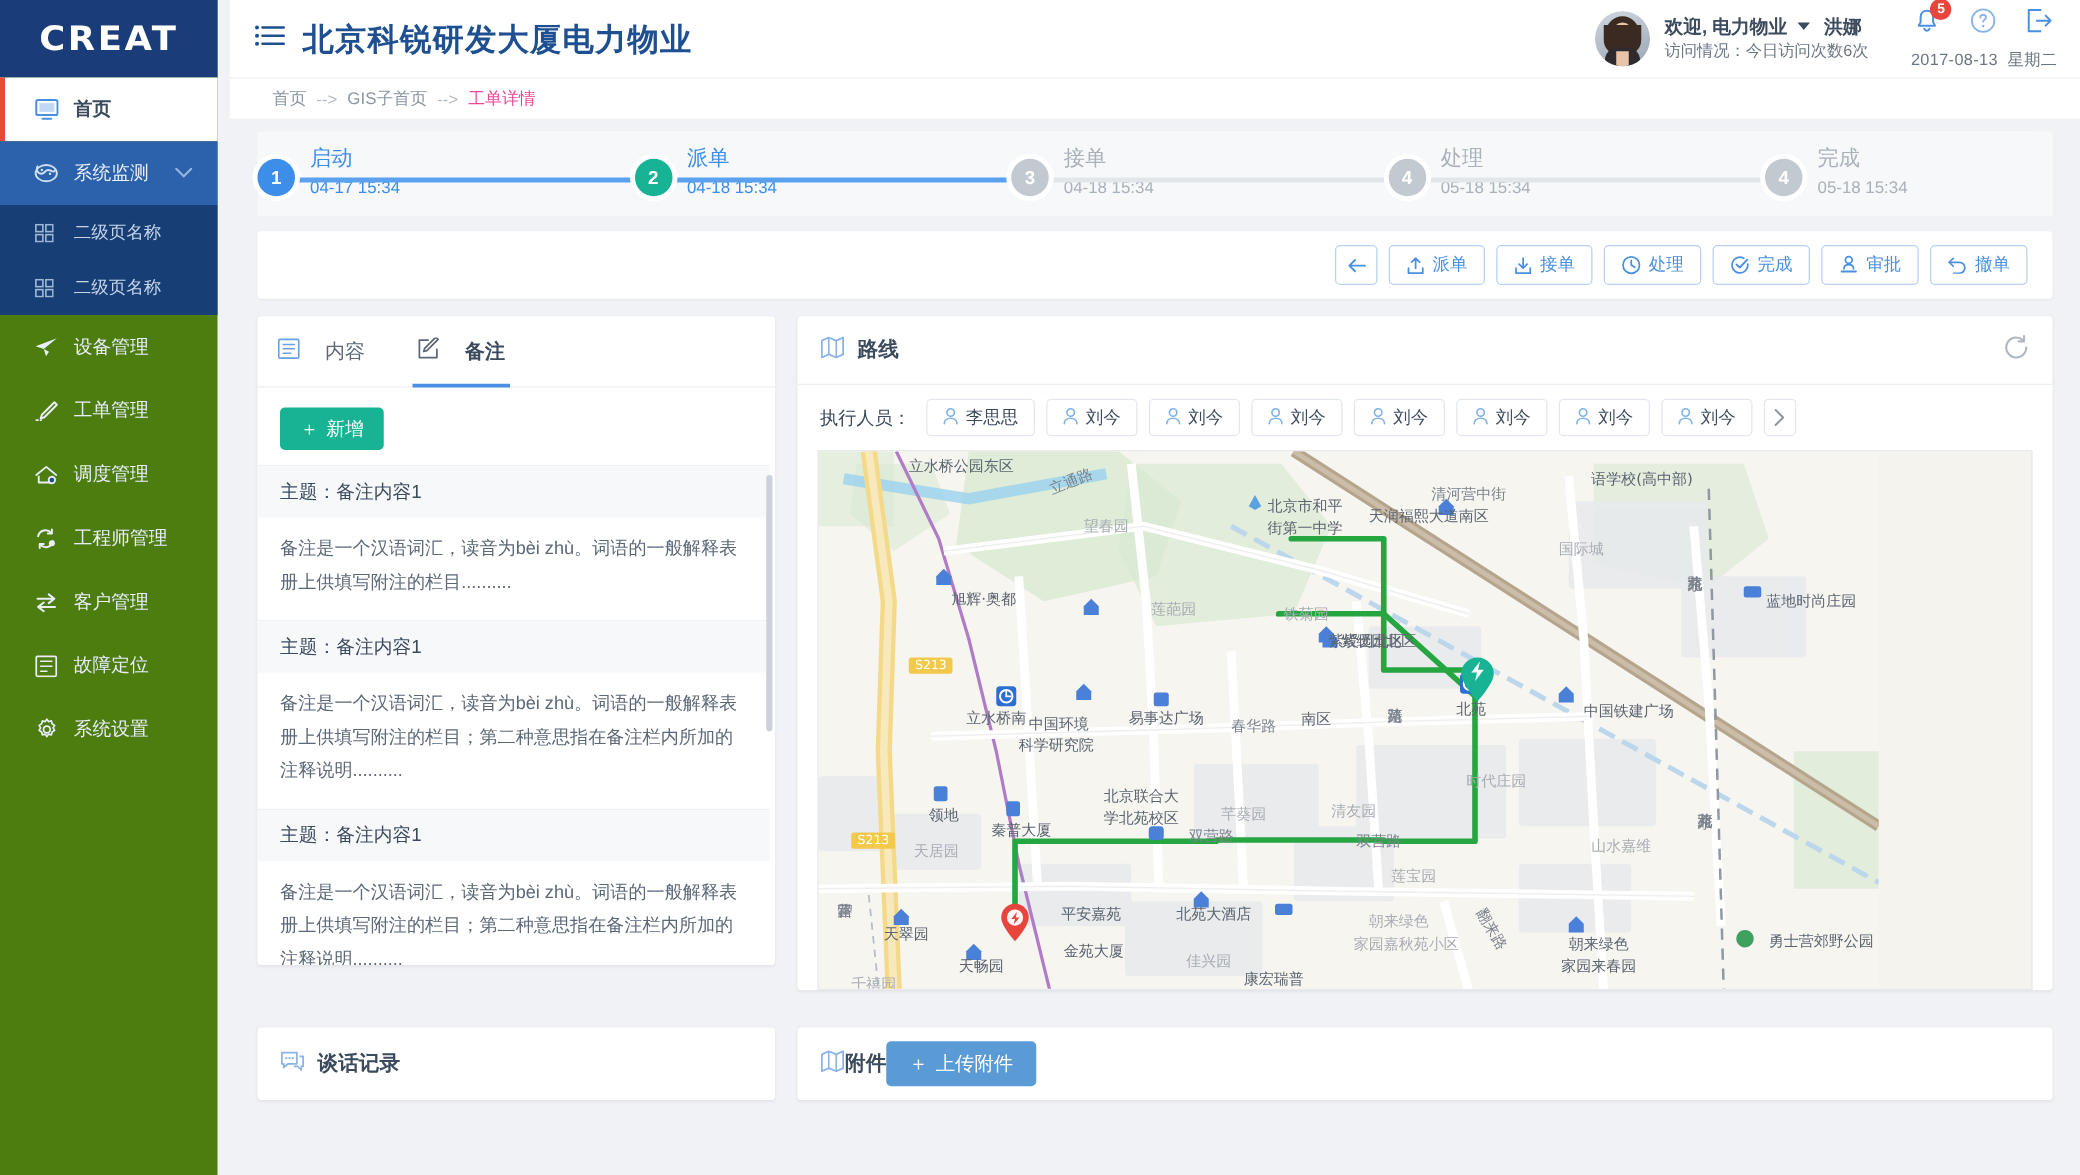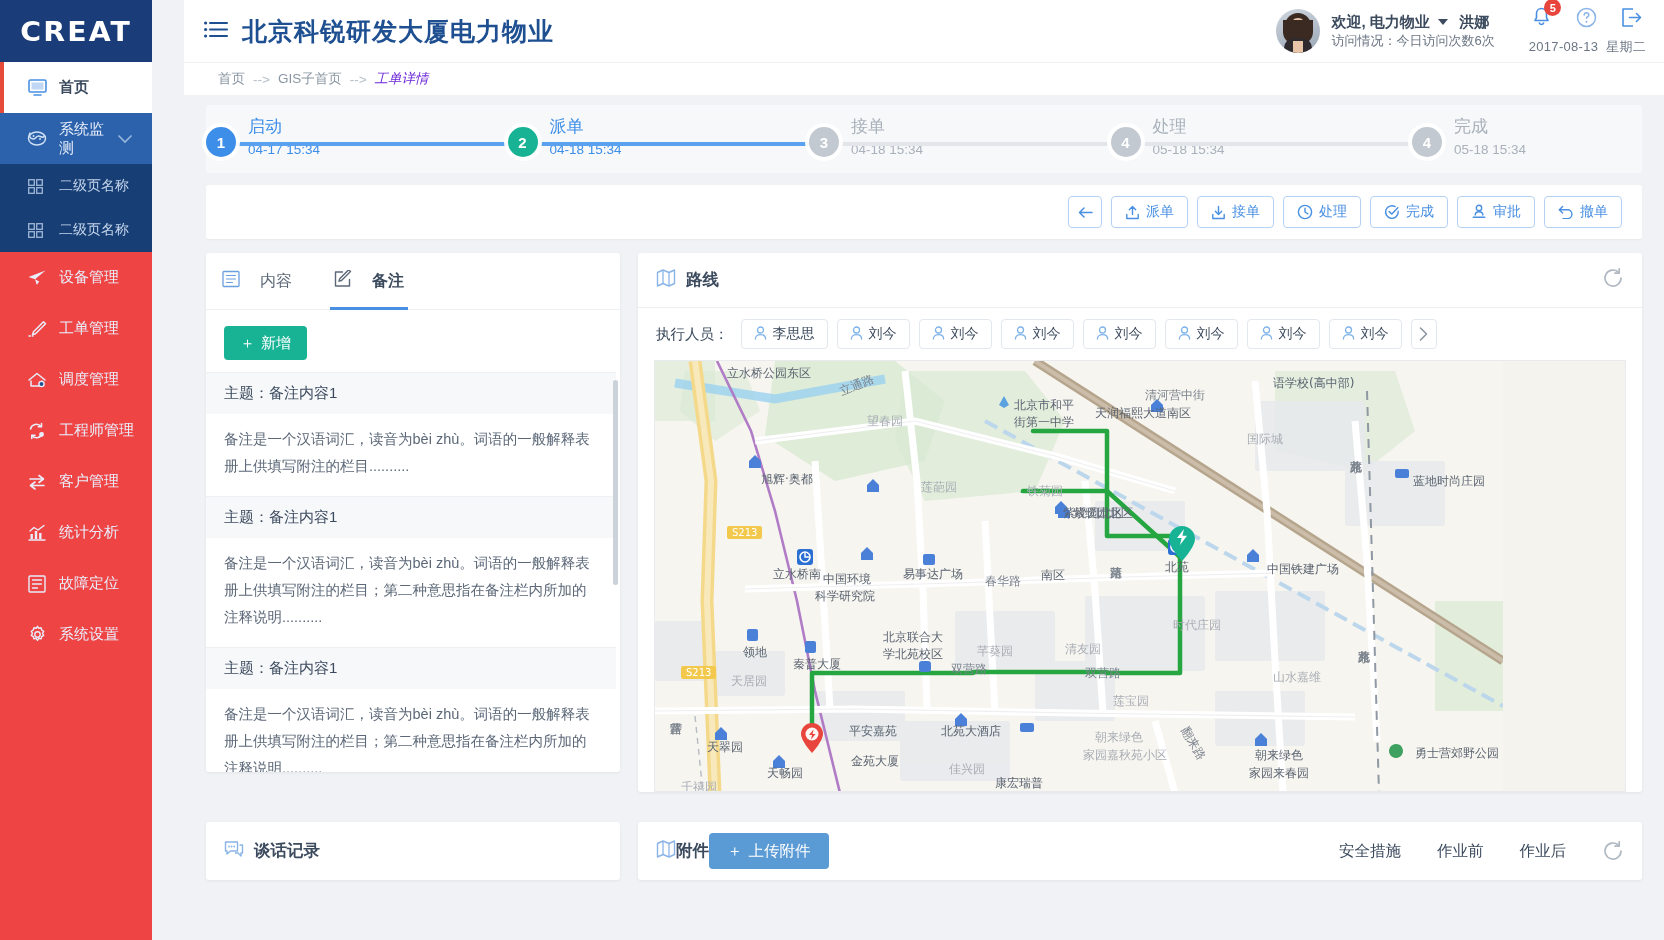--- a/index.html
+++ b/index.html
@@ -5,22 +5,22 @@
   * { box-sizing: border-box; margin: 0; padding: 0; }
   html, body {
     width: 1664px; height: 940px;
     font-family: "Liberation Sans", "DejaVu Sans", sans-serif;
     background: #f0f2f5; overflow: hidden;
   }
   .app { position: relative; width: 1664px; height: 940px; }
 
   
   .sidebar {
-    position: absolute; left: 0; top: 0; width: 152px; height: 940px;
-    background: #ef4444;
+    position: absolute; left: 0; top: 0; width: 174px; height: 940px;
+    background: #4d7c0f;
   }
   .logo-box {
     height: 62px; background: #1a3c78; display: flex;
     align-items: center; justify-content: center;
   }
   .logo-text {
     color: #fff; font-size: 27px; font-weight: bold; letter-spacing: 2px;
     font-family: "DejaVu Sans", sans-serif; transform: scaleX(1.05);
   }
   .nav-item {
@@ -86,21 +86,21 @@
   .hdate { font-size: 13px; color: #6b7684; margin-top: 6px; letter-spacing: .3px; }
 
   
   .crumb {
     position: absolute; left: 184px; top: 62px; right: 0; height: 33px;
     background: #fff; border-top: 1px solid #eef1f4; display: flex;
     align-items: center; padding-left: 34px; font-size: 13.5px; color: #8a96a3;
   }
   .crumb span { cursor: pointer; }
   .crumb .sep { margin: 0 8px; color: #b4bdc7; }
-  .crumb .cur { color: #6d28d9; font-style: italic; }
+  .crumb .cur { color: #ec4899; }
 
   
   .content { position: absolute; left: 184px; top: 95px; right: 0; bottom: 0;
     background: #f0f2f5; overflow: hidden; }
 
   
   .stepper {
     margin: 10px 22px 0 22px; height: 68px; background: #f7f8fa;
     display: flex; align-items: center; border-radius: 2px;
   }
@@ -299,32 +299,20 @@
     <div class="nav-item">
       <span class="ic">
         <svg width="20" height="18" viewBox="0 0 20 18">
             <path d="M3 6h13M12 2.5L16.5 6 12 9.5" fill="none" stroke="#e8eefb" stroke-width="1.6" stroke-linecap="round" stroke-linejoin="round"></path>
             <path d="M17 12.5H4M8 9L3.5 12.5 8 16" fill="none" stroke="#e8eefb" stroke-width="1.6" stroke-linecap="round" stroke-linejoin="round"></path>
           </svg>
       </span>
       <span>客户管理</span>
     </div>
 
-    <div class="nav-item">
-      <span class="ic">
-        <svg width="20" height="18" viewBox="0 0 20 18">
-            <path d="M2 16h16" stroke="#e8eefb" stroke-width="1.4" stroke-linecap="round"></path>
-            <rect x="3.5" y="10" width="2.4" height="5" fill="#e8eefb"></rect>
-            <rect x="7.8" y="7" width="2.4" height="8" fill="#e8eefb"></rect>
-            <rect x="12.1" y="9" width="2.4" height="6" fill="#e8eefb"></rect>
-            <path d="M3 7l4-3.5 4 2.5 6-4.5" fill="none" stroke="#e8eefb" stroke-width="1.4" stroke-linecap="round" stroke-linejoin="round"></path>
-          </svg>
-      </span>
-      <span>统计分析</span>
-    </div>
 
     <div class="nav-item">
       <span class="ic">
         <svg width="18" height="18" viewBox="0 0 18 18">
             <rect x="1" y="1" width="16" height="16" rx="1" fill="none" stroke="#e8eefb" stroke-width="1.4"></rect>
             <path d="M4.5 5h9M4.5 9h9M4.5 13h5" stroke="#e8eefb" stroke-width="1.3" stroke-linecap="round"></path>
           </svg>
       </span>
       <span>故障定位</span>
     </div>
@@ -833,29 +821,18 @@
             <svg width="20" height="20" viewBox="0 0 20 20">
                 <path d="M1.5 4.5l5.5-2.5 6 2.5 5.5-2.5v13.5L13 18l-6-2.5L1.5 18V4.5z" fill="none" stroke="#8ab4e8" stroke-width="1.4" stroke-linejoin="round"></path>
                 <path d="M7 2v13.5M13 4.5V18" stroke="#8ab4e8" stroke-width="1.3"></path>
               </svg>
           </span>
           <span style="font-size:16.5px;color:#3c4a5e;font-weight:bold">附件</span>
           <button class="upbtn">
             <span>＋</span>
             <span>上传附件</span>
           </button>
-          <div class="attlinks">
-            <span class="attlink">安全措施</span>
-            <span class="attlink">作业前</span>
-            <span class="attlink">作业后</span>
-            <span style="display:flex">
-              <svg width="22" height="22" viewBox="0 0 22 22">
-                  <path d="M19 11a8 8 0 1 1-2.6-5.9" fill="none" stroke="#b0b8c2" stroke-width="1.7" stroke-linecap="round"></path>
-                  <path d="M17.2 1.8v4.3h-4.3" fill="none" stroke="#b0b8c2" stroke-width="1.7" stroke-linecap="round" stroke-linejoin="round"></path>
-                </svg>
-            </span>
-          </div>
         </div>
       </div>
     </div>
 
   </div>
 </div>
 
 </body></html>

